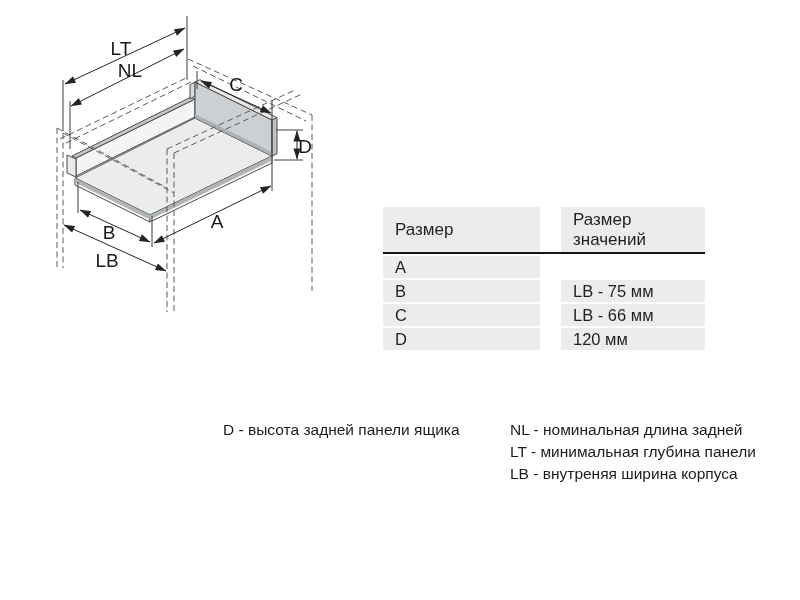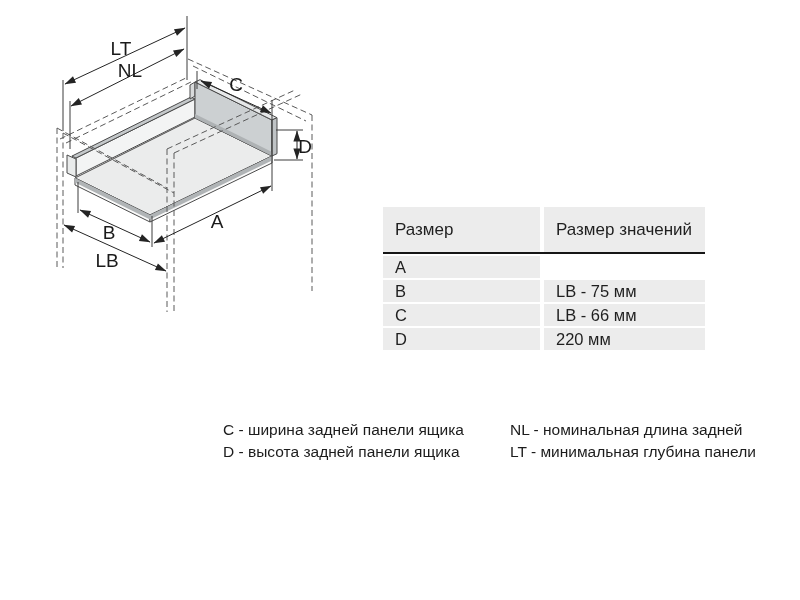--- a/index.html
+++ b/index.html
@@ -4,21 +4,21 @@
 <style>
   html,body{margin:0;padding:0;background:#fff;}
   .canvas{
     position:relative;width:800px;height:520px;background:#ffffff;overflow:hidden;
     font-family:"Liberation Sans", sans-serif;
   }
   .diagram-svg{position:absolute;left:0;top:0;}
 
   
   .dims-table{position:absolute;left:383px;top:207px;width:322px;color:#1f1f1f;}
-  .trow{display:grid;grid-template-columns:157px 1fr;column-gap:4px;}
+  .trow{display:grid;grid-template-columns:157px 1fr;column-gap:21px;}
   .trow + .trow{margin-top:2px;}
   .cell{background:#ececec;padding-left:12px;display:flex;align-items:center;}
   .thead .cell{height:45px;font-size:17px;}
   .tbody .cell{height:22px;font-size:16.5px;}
   .hline{height:2px;background:#161616;}
   .tbody .trow:first-child{margin-top:2px;}
 
   
   .legend{position:absolute;font-size:15.5px;line-height:22px;color:#1c1c1c;white-space:nowrap;}
   .legend-left{left:223px;top:419px;}
@@ -123,28 +123,28 @@
       <div class="trow">
         <div class="cell">B</div>
         <div class="cell">LB - 75 мм</div>
       </div>
       <div class="trow">
         <div class="cell">C</div>
         <div class="cell">LB - 66 мм</div>
       </div>
       <div class="trow">
         <div class="cell">D</div>
-        <div class="cell">220 мм</div>
+        <div class="cell">120 мм</div>
       </div>
     </div>
   </div>
 
   <div class="legend legend-left">
-    <div>C - ширина задней панели ящика</div>
     <div>D - высота задней панели ящика</div>
   </div>
 
   <div class="legend legend-right">
     <div>NL - номинальная длина задней</div>
     <div>LT - минимальная глубина панели</div>
+    <div>LB - внутреняя ширина корпуса</div>
   </div>
 
 </div>
 
 </body></html>

